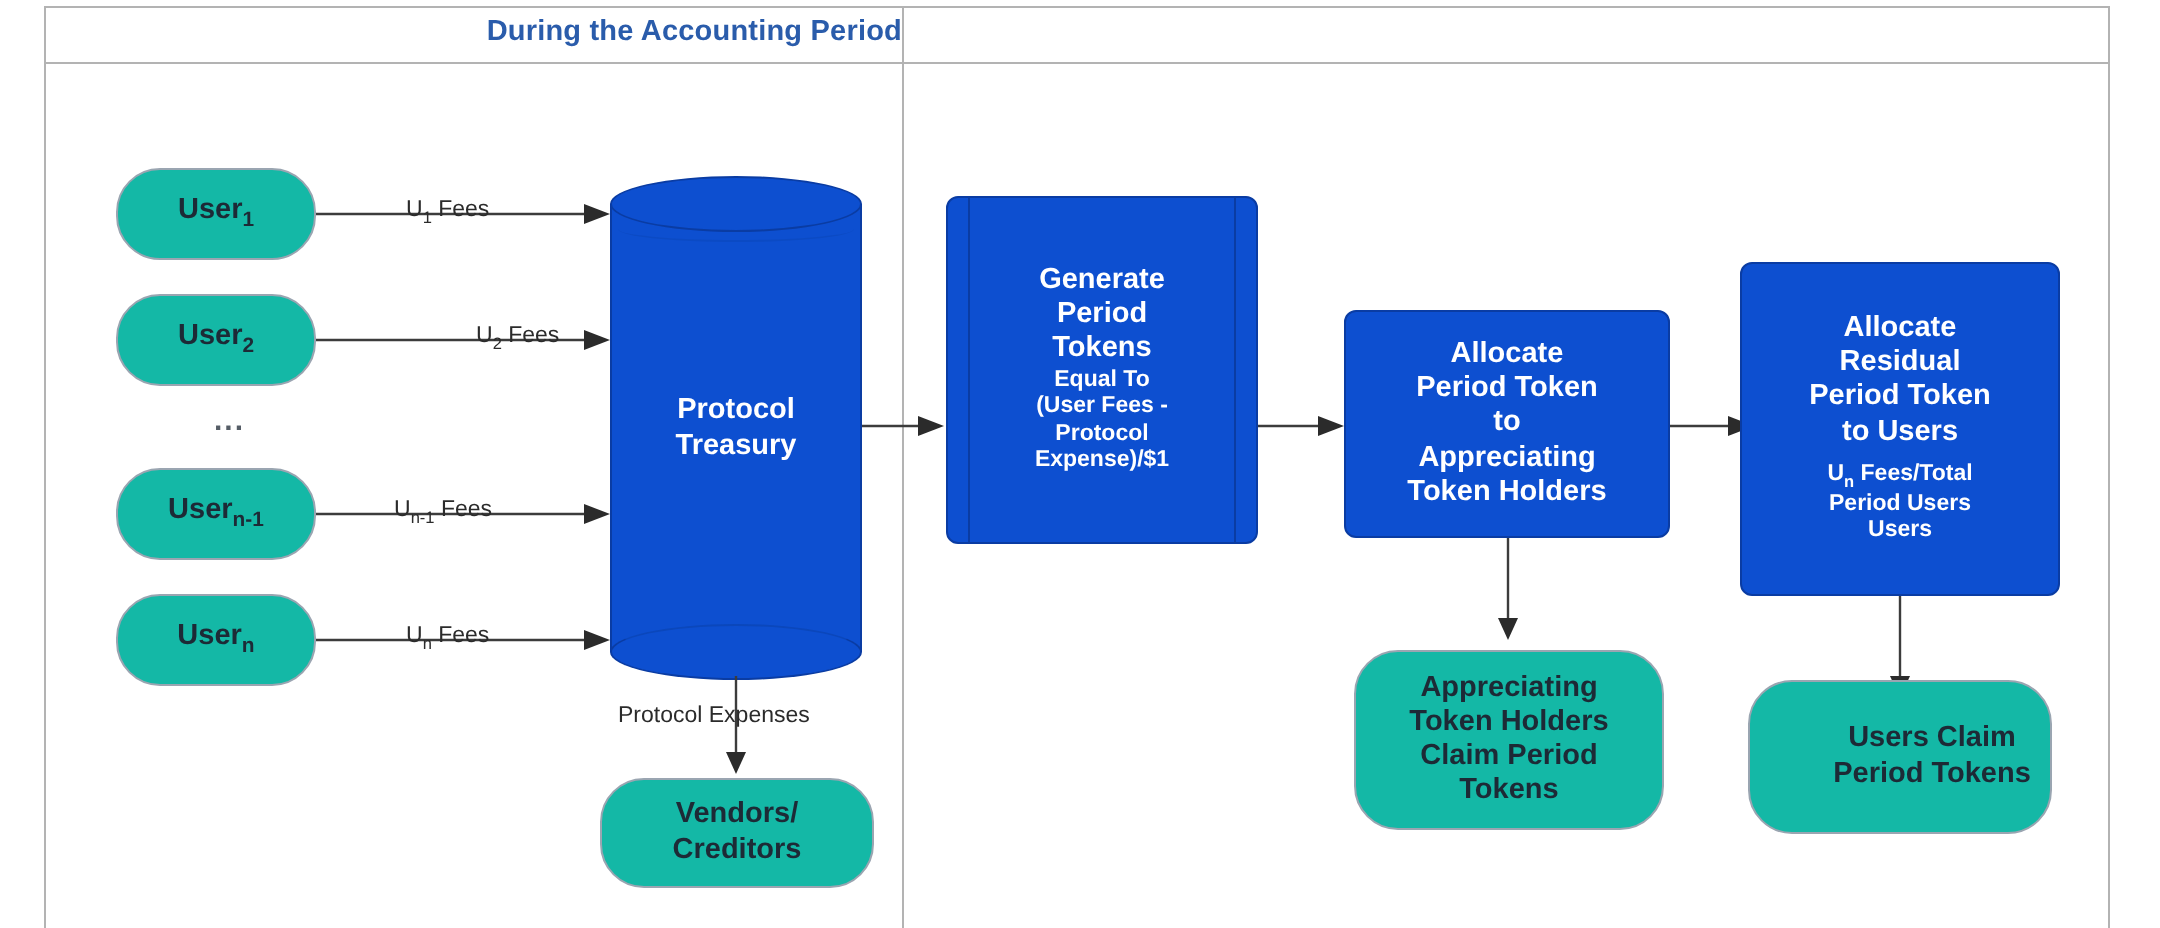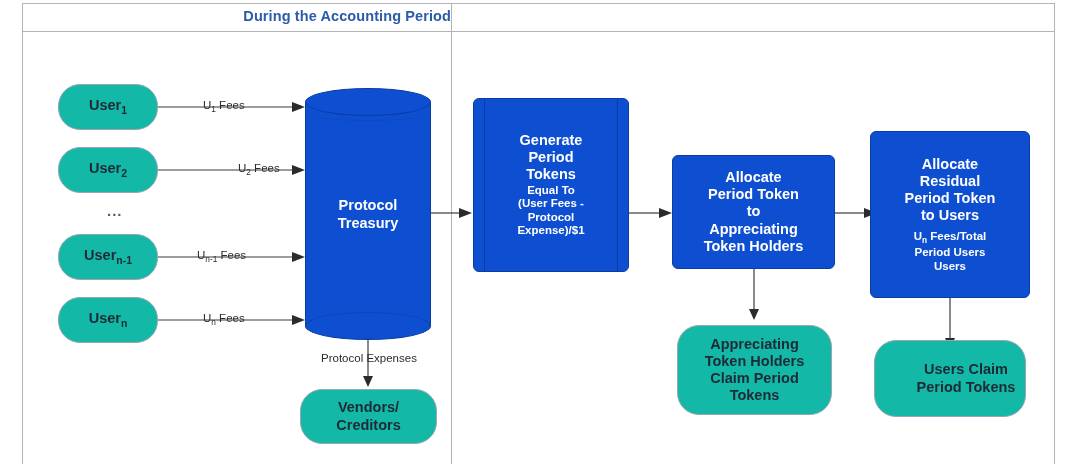--- a/index.html
+++ b/index.html
@@ -251,21 +251,21 @@
 
   <svg class="conn" style="left:431px; top:203px;" width="42" height="20">
     <line x1="0" y1="10" x2="28" y2="10" stroke="#3c3c3c" stroke-width="1.2"></line>
     <polygon points="28,5 41,10 28,15" fill="#2b2b2b"></polygon>
   </svg>
 
   <svg class="conn" style="left:358px; top:338px;" width="20" height="50">
     <line x1="10" y1="0" x2="10" y2="38" stroke="#3c3c3c" stroke-width="1.2"></line>
     <polygon points="5,38 15,38 10,49" fill="#2b2b2b"></polygon>
   </svg>
-  <div class="edge-label" style="left:309px; top:352px;margin-left:12px;">Protocol Expenses</div>
+  <div class="edge-label" style="left:309px; top:352px;">Protocol Expenses</div>
 
   <div class="node pill" style="left:300px; top:389px; width:137px; height:55px; font-size:14.5px;">
     <div>Vendors/</div>
     <div>Creditors</div>
   </div>
 
   <div class="node proc rails" style="left:473px; top:98px; width:156px; height:174px; font-size:14.5px;">
     <div>Generate</div>
     <div>Period</div>
     <div>Tokens</div>

